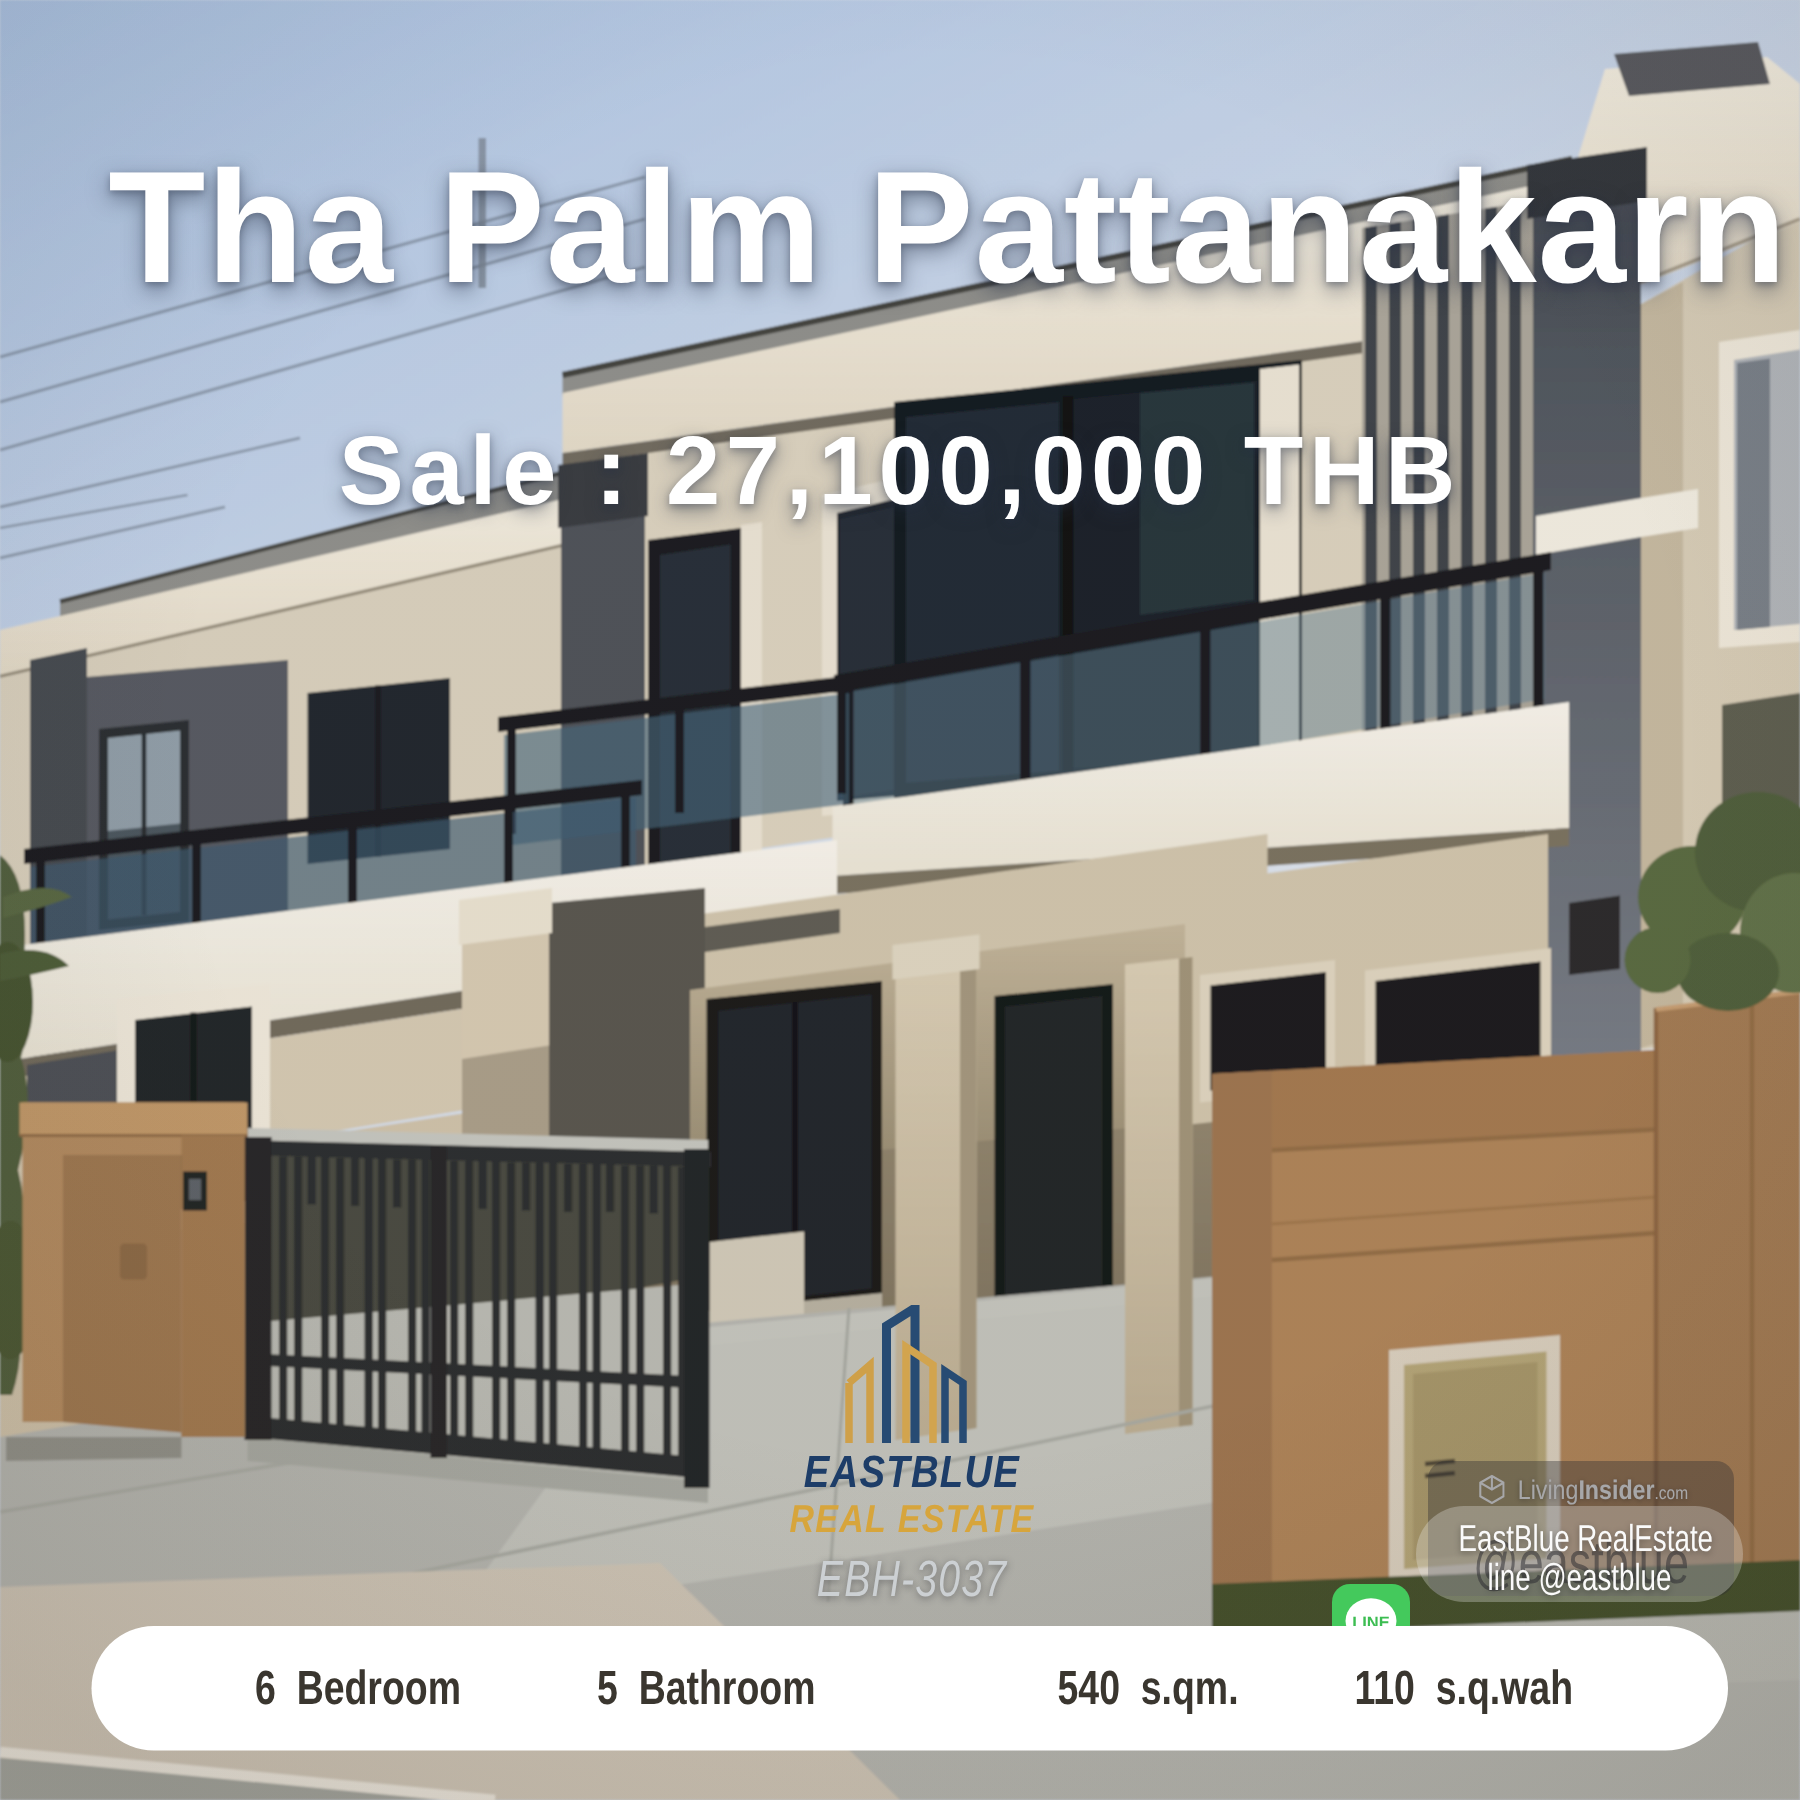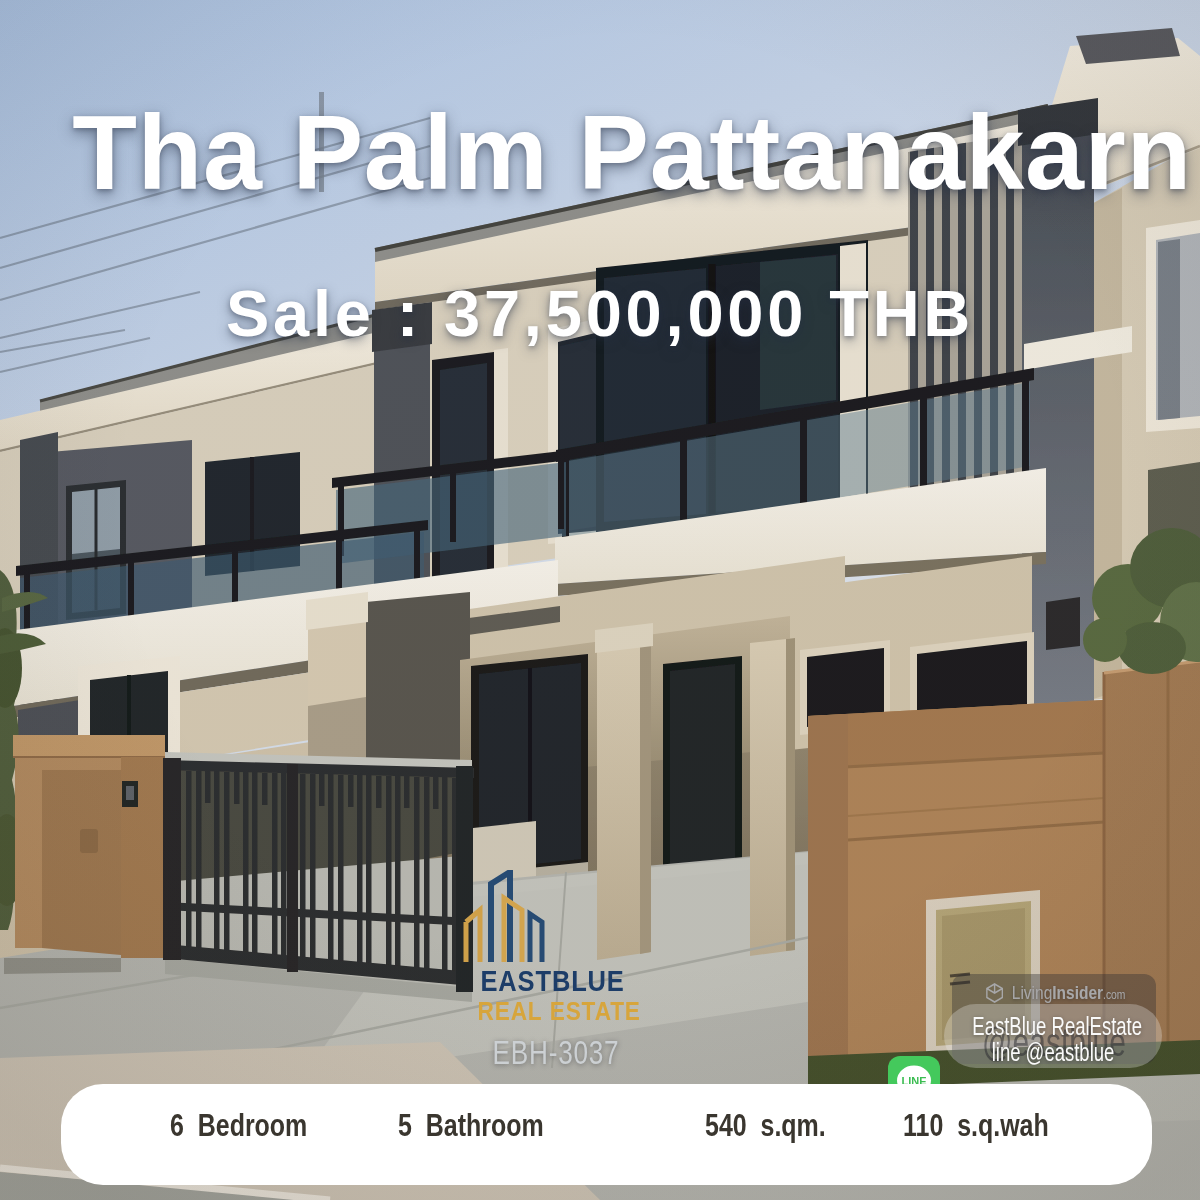--- a/index.html
+++ b/index.html
@@ -1,34 +1,34 @@
 <!DOCTYPE html>
 <html><head><meta charset="utf-8">
 <style>
 html,body{margin:0;padding:0;}
 body{width:1200px;height:1200px;overflow:hidden;font-family:"Liberation Sans",sans-serif;position:relative;background:#cfd9e8;}
 .stage{position:absolute;left:0;top:0;width:1200px;height:1200px;}
 .grade{position:absolute;left:0;top:0;width:1200px;height:1200px;background:linear-gradient(160deg,rgba(130,150,185,0.05),rgba(150,115,70,0.06) 62%),radial-gradient(ellipse 75% 70% at 52% 42%,rgba(0,0,0,0) 55%,rgba(35,30,22,0.10));}
 .title{position:absolute;left:0;top:92px;width:1200px;text-align:center;font-size:106px;font-weight:700;color:#fff;letter-spacing:0.6px;line-height:1.15;text-shadow:0 5px 14px rgba(40,50,70,.5),0 2px 4px rgba(40,50,70,.35);white-space:nowrap;margin-left:32px;}
 .price{position:absolute;left:0;top:277px;width:1200px;text-align:center;font-size:65px;font-weight:700;color:#fff;letter-spacing:3.8px;line-height:1.15;text-shadow:0 4px 12px rgba(40,50,70,.5),0 2px 4px rgba(40,50,70,.3);white-space:nowrap;}
-.logo{position:absolute;left:458px;top:870px;width:300px;line-height:1;}
+.logo{position:absolute;left:458px;top:870px;width:300px;text-align:center;line-height:1;font-style:italic;}
 .logo .l1{font-size:30px;font-weight:bold;color:#1d3d68;letter-spacing:1px;margin-top:1px;transform:scaleX(.85);}
 .logo .l2{font-size:26px;font-weight:bold;color:#d7a53c;letter-spacing:1px;margin-top:2px;transform:scaleX(.87);}
 .logo .l3{font-size:34px;color:#ccd0d3;letter-spacing:1px;margin-top:11px;transform:scaleX(.77);text-shadow:0 1px 6px rgba(50,50,55,.5);}
 .lineic{position:absolute;left:888px;top:1056px;}
 .livins{position:absolute;left:986px;top:983px;color:#f2f2f2;font-size:18px;white-space:nowrap;transform:scaleX(.86);transform-origin:left;text-shadow:0 1px 4px rgba(0,0,0,.4);}
 .livins .lv1{font-weight:400;margin-left:5px;}
 .livins .lv2{font-weight:bold;}
 .livins .lv3{font-size:12px;}
 .darkbk{position:absolute;left:952px;top:974px;width:204px;height:90px;background:rgba(45,45,50,.38);border-radius:12px;}
 .lightpill{position:absolute;left:944px;top:1004px;width:218px;height:64px;background:rgba(235,235,235,.30);border-radius:32px;}
 .ateast{position:absolute;left:952px;top:1020px;width:204px;text-align:center;font-size:40px;color:rgba(40,40,45,.5);transform:scaleX(.75);}
 .ct1{position:absolute;left:944px;top:1012px;width:218px;text-align:center;font-size:25px;color:#fafafa;transform:scaleX(.74);text-shadow:0 1px 5px rgba(0,0,0,.35);}
 .ct2{position:absolute;left:944px;top:1038px;width:218px;text-align:center;font-size:25px;color:#fafafa;transform:scaleX(.74);text-shadow:0 1px 5px rgba(0,0,0,.35);}
-.specbar{position:absolute;left:61px;top:1084px;width:1091px;height:101px;background:#fff;border-radius:42px;}
+.specbar{position:absolute;left:61px;top:1084px;width:1091px;height:83px;background:#fff;border-radius:42px;}
 .sp{position:absolute;top:23px;font-size:32px;font-weight:700;color:#3a362f;white-space:nowrap;transform:scaleX(.78);transform-origin:left;}
 </style></head>
 <body>
 
 <svg class="stage" viewBox="0 0 1200 1200">
 <defs>
 <linearGradient id="sky" x1="0" y1="0" x2="0.8" y2="1">
 <stop offset="0" stop-color="#a9c0df"></stop>
         <stop offset="0.5" stop-color="#c9d6e9"></stop>
         <stop offset="1" stop-color="#e4eaf2"></stop>
@@ -376,21 +376,21 @@
 <rect x="126" y="786" width="8" height="14" fill="#5a6168"></rect>
 
 <polygon points="4,958 121,958 121,972 4,974" fill="#8e8f89"></polygon>
 </g>
 </svg>
 
 <div class="grade"></div>
 
 <div class="title">Tha Palm Pattanakarn</div>
 
-<div class="price">Sale : 37,500,000 THB</div>
+<div class="price">Sale : 27,100,000 THB</div>
 
 <div class="logo">
 <svg width="100" height="92" viewBox="0 0 100 92">
 <g fill="none" stroke-linejoin="miter">
 <path d="M8 52 L8 92 M8 52 L22 40 L22 92" stroke="#cfa049" stroke-width="5"></path>
 <path d="M33 92 L33 14 L52 2 L52 92" stroke="#274b73" stroke-width="6"></path>
 <path d="M46 92 L46 28 L64 40 L64 92" stroke="#d2a44e" stroke-width="5"></path>
 <path d="M72 92 L72 44 L84 52 L84 92" stroke="#274b73" stroke-width="5"></path>
 </g>
 </svg>

